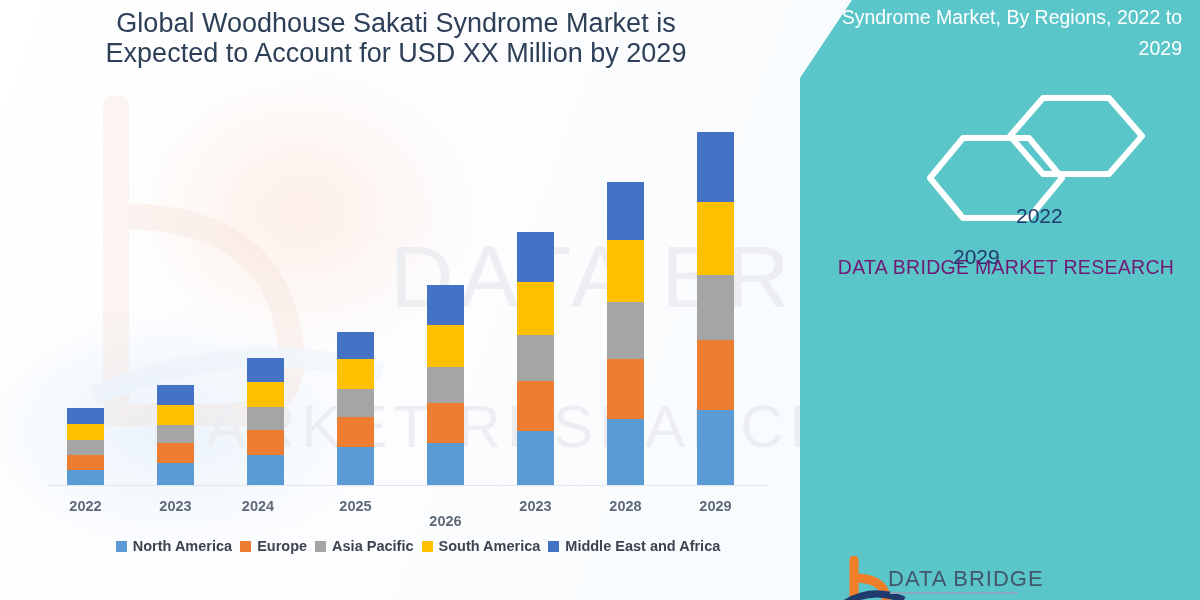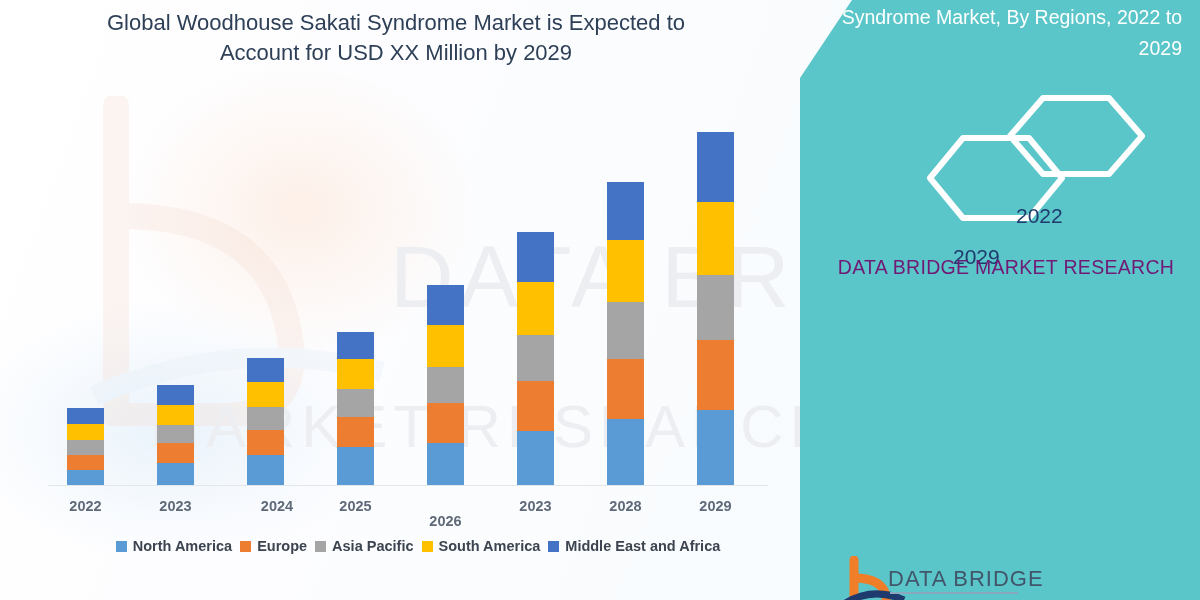--- a/index.html
+++ b/index.html
@@ -29,21 +29,21 @@
   
   .wm-text {
     position:absolute; left:0; top:0; width:860px; height:600px;
     color:#eceef1; font-weight:400; letter-spacing:6px; user-select:none;
   }
   .wm-line1 { position:absolute; left:390px; top:226px; font-size:88px; white-space:nowrap; }
   .wm-line2 { position:absolute; left:150px; top:392px; font-size:60px; white-space:nowrap; }
 
   .chart-title {
     position:absolute; left:66px; top:8px; width:660px;
-    text-align:center; color:#2e4057; font-size:22px; line-height:30px;
+    text-align:center; color:#2e4057; font-size:27px; line-height:30px;
     font-weight:400;
   }
 
   
   .plot { position:absolute; left:0; top:0; width:860px; height:600px; }
   .baseline { position:absolute; left:48px; top:485px; width:720px; height:1px; background:#e3e6ea; }
 
   .bar { position:absolute; width:37px; bottom:115px; display:flex; flex-direction:column; }
   .seg { width:100%; }
 
@@ -163,21 +163,21 @@
           <div class="seg" style="background: rgb(255, 192, 0); height: 20.6799%;"></div>
           <div class="seg" style="background: rgb(165, 165, 165); height: 18.4136%;"></div>
           <div class="seg" style="background: rgb(237, 125, 49); height: 19.83%;"></div>
           <div class="seg" style="background: rgb(91, 155, 213); height: 21.2465%;"></div>
         </div>
       </div>
 
     <div class="xlabels" id="xlabels">
         <div class="xlabel" style="left: 45.5px;">2022</div>
         <div class="xlabel" style="left: 135.5px;">2023</div>
-        <div class="xlabel" style="left: 237px;">2024</div>
+        <div class="xlabel" style="left: 218px;">2024</div>
         <div class="xlabel" style="left: 315.5px;">2025</div>
         <div class="xlabel" style="left: 405.5px; margin-top: 15px;">2026</div>
         <div class="xlabel" style="left: 495.5px;">2023</div>
         <div class="xlabel" style="left: 585.5px;">2028</div>
         <div class="xlabel" style="left: 675.5px;">2029</div>
       </div>
 
     <div class="legend" id="legend">
         <div class="legend-item">
           <span class="legend-swatch" style="background: rgb(91, 155, 213);"></span>

